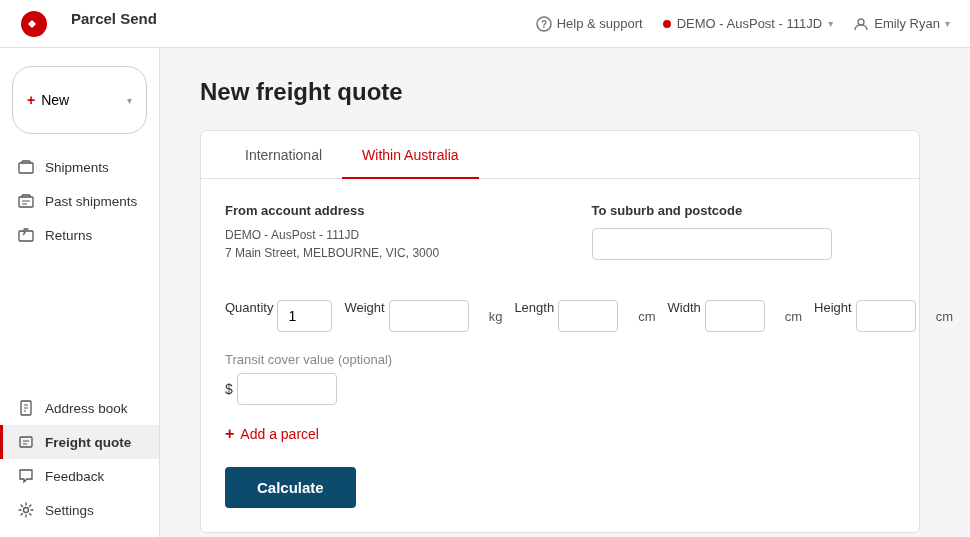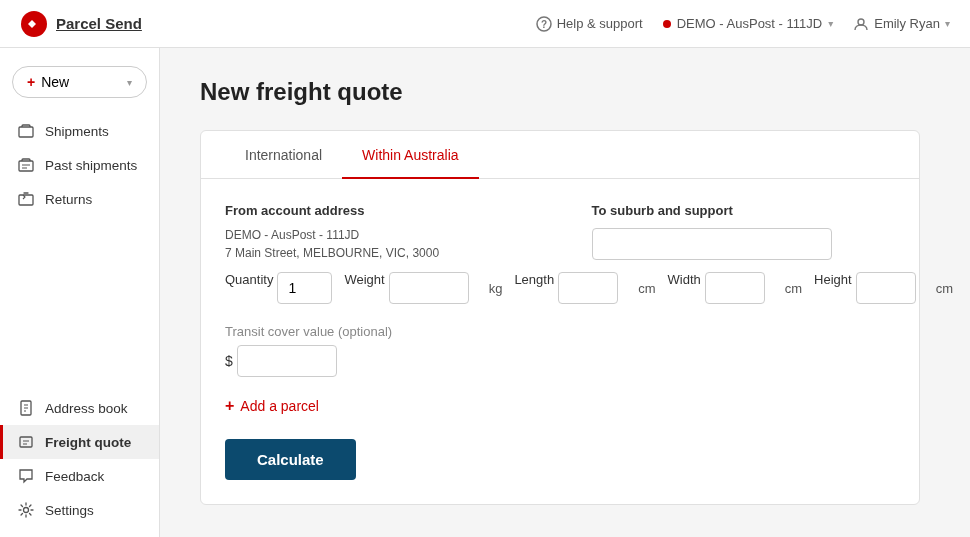--- a/index.html
+++ b/index.html
@@ -10,21 +10,21 @@
       background: #fff;
       border-bottom: 1px solid #e0e0e0;
       height: 48px;
       display: flex;
       align-items: center;
       padding: 0 20px;
       justify-content: space-between;
       flex-shrink: 0;
       z-index: 10;
     }
-    .top-nav-left { display: flex; align-items: center; gap: 8px; text-decoration: underline; }
+    .top-nav-left { display: flex; align-items: flex-start; gap: 23px; }
     .logo-icon { width: 28px; height: 28px; }
     .logo-text { font-weight: 700; font-size: 15px; color: #333; }
     .top-nav-right { display: flex; align-items: center; gap: 20px; font-size: 13px; color: #555; }
     .help-support { display: flex; align-items: center; gap: 5px; cursor: pointer; }
     .demo-badge { display: flex; align-items: center; gap: 6px; cursor: pointer; }
     .demo-dot { width: 8px; height: 8px; background: #c00; border-radius: 50%; }
     .user-info { display: flex; align-items: center; gap: 5px; cursor: pointer; text-align: center; }
     .chevron-down { font-size: 10px; color: #999; }
 
     
@@ -37,21 +37,21 @@
       border-right: 1px solid #e0e0e0;
       display: flex;
       flex-direction: column;
       flex-shrink: 0;
       padding: 10px 0;
     }
     .sidebar-new-btn {
       margin: 8px 12px 16px;
       border: 1px solid #ccc;
       border-radius: 20px;
-      padding: 7px 14px;
+      padding: 25px 14px;
       display: flex;
       align-items: center;
       justify-content: space-between;
       cursor: pointer;
       background: #fff;
       font-size: 14px;
       font-weight: 500;
     }
     .sidebar-new-btn .plus { color: #c00; font-weight: 700; margin-right: 6px; }
     .sidebar-nav-item {
@@ -109,21 +109,21 @@
       color: #c00;
       border-bottom: 2px solid #c00;
       font-weight: 500;
     }
 
     
     .form-body { padding: 24px; }
     .form-row-top {
       display: flex;
       gap: 63px;
-      margin-bottom: 12px;
+      margin-bottom: 40px;
     }
     .form-group { display: flex; flex-direction: column; gap: 4px; }
     .form-label { font-size: 13px; font-weight: 600; color: #333; margin-bottom: 6px; }
     .form-sublabel { font-size: 12px; color: #555; }
     .address-from { flex: 1; }
     .address-to { flex: 1; }
 
     input[type="text"], input[type="number"] {
       border: 1px solid #ccc;
       border-radius: 4px;
@@ -316,21 +316,21 @@
       <div class="form-body">
 
         
         <div class="form-row-top">
           <div class="address-from form-group">
             <div class="form-label">From account address</div>
             <div class="form-sublabel">DEMO - AusPost - 111JD</div>
             <div class="form-sublabel">7 Main Street, MELBOURNE, VIC, 3000</div>
           </div>
           <div class="address-to form-group">
-            <div class="form-label">To suburb and support</div>
+            <div class="form-label">To suburb and postcode</div>
             <input type="text" class="to-postcode-input" style="">
           </div>
         </div>
 
         
         <div class="dimensions-row">
           <div class="dim-group">
             <div class="dim-label">Quantity</div>
             <input type="number" class="dim-input qty-input" value="1" style="">
           </div>

